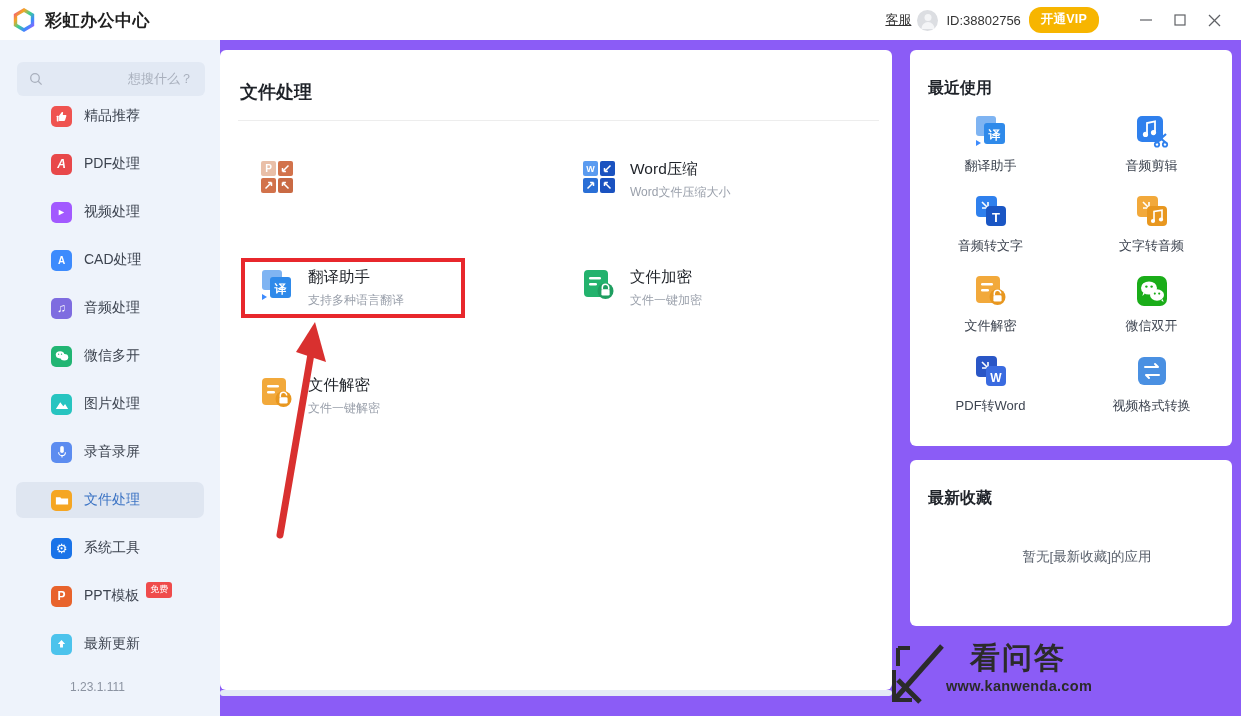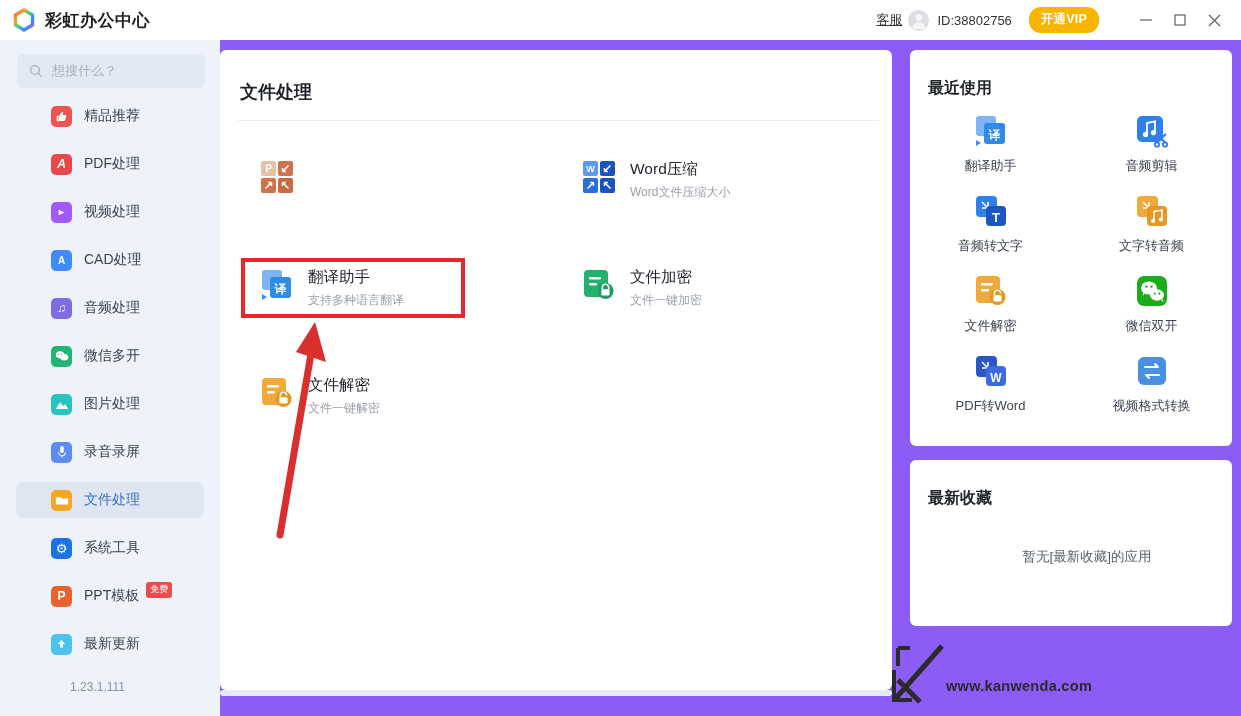--- a/index.html
+++ b/index.html
@@ -45,21 +45,21 @@
   .avatar:before {
     content: ""; position: absolute; left: 50%; top: 4px;
     transform: translateX(-50%);
     width: 7px; height: 7px; border-radius: 50%; background: #f4f5f7;
   }
   .avatar:after {
     content: ""; position: absolute; left: 50%; bottom: 2px;
     transform: translateX(-50%);
     width: 13px; height: 7px; border-radius: 7px 7px 0 0; background: #f4f5f7;
   }
-  .userid { font-size: 13px; color: #333; margin-right: 17px; }
+  .userid { font-size: 13px; color: #333; margin-right: 8px; }
   .vip-btn {
     background: #f7b500; color: #ffffff;
     font-size: 12.5px; font-weight: bold;
     border-radius: 12px; padding: 4px 12px 5px;
     border: none; cursor: pointer; margin-right: 30px;
     letter-spacing: 0.2px;
   }
   .win-btn {
     width: 34px; height: 30px; display: flex;
     align-items: center; justify-content: center;
@@ -67,25 +67,25 @@
   }
   .win-btn svg { display: block; }
 
   
   .sidebar {
     position: absolute; top: 40px; left: 0;
     width: 220px; height: 676px;
     background: #eef3fb;
   }
   .searchbox {
-    position: absolute; top: 14px; left: 17px;
+    position: absolute; top: 22px; left: 17px;
     width: 188px; height: 34px;
     background: #e2e9f4; border-radius: 6px;
     display: flex; align-items: center; padding: 0 12px;
-    box-sizing: border-box; cursor: text;
+    box-sizing: border-box; cursor: text; justify-content: space-between;
   }
   .search-icon { width: 14px; height: 14px; margin-right: 9px; flex: 0 0 auto; }
   .search-ph { font-size: 13px; color: #a9b0bd; }
   .nav { position: absolute; top: 58px; left: 0; width: 220px; }
   .nav-item {
     height: 36px; margin: 0 16px 12px 16px;
     display: flex; align-items: center;
     border-radius: 7px; cursor: pointer;
     padding-left: 35px; box-sizing: border-box;
     position: relative;
@@ -584,16 +584,17 @@
 
   <div class="scroll-hint"></div>
 
   <div class="watermark">
     <svg width="80" height="68" viewBox="0 0 80 68" style="position:absolute;left:0;top:4px;">
       <path d="M14 8 L14 26 M14 8 L26 8" stroke="#2b2b2b" stroke-width="4" fill="none"></path>
       <path d="M58 6 L12 58" stroke="#2b2b2b" stroke-width="5" fill="none"></path>
       <path d="M14 40 L36 62" stroke="#2b2b2b" stroke-width="5" fill="none"></path>
       <path d="M10 30 L10 60 L28 60" stroke="#2b2b2b" stroke-width="4" fill="none"></path>
     </svg>
+    <div class="wm-text">看问答</div>
     <div class="wm-url">www.kanwenda.com</div>
   </div>
 
 </div>
 
 </body></html>

